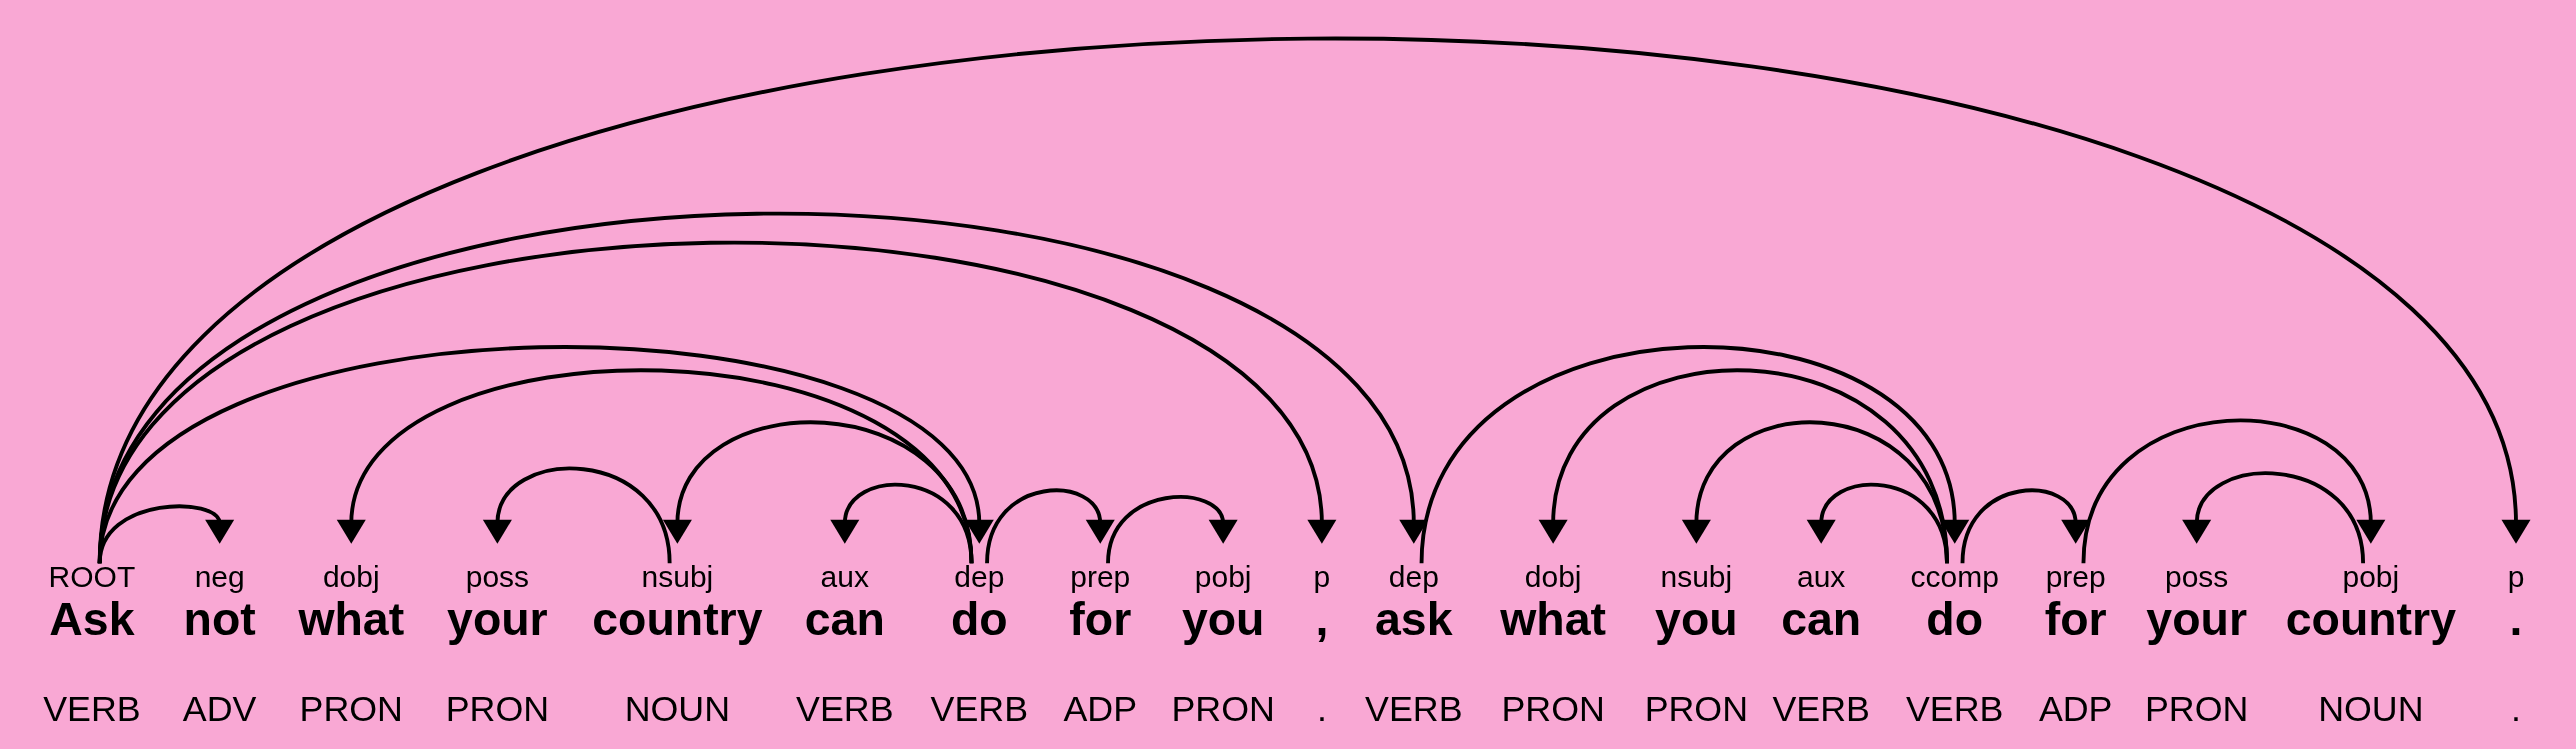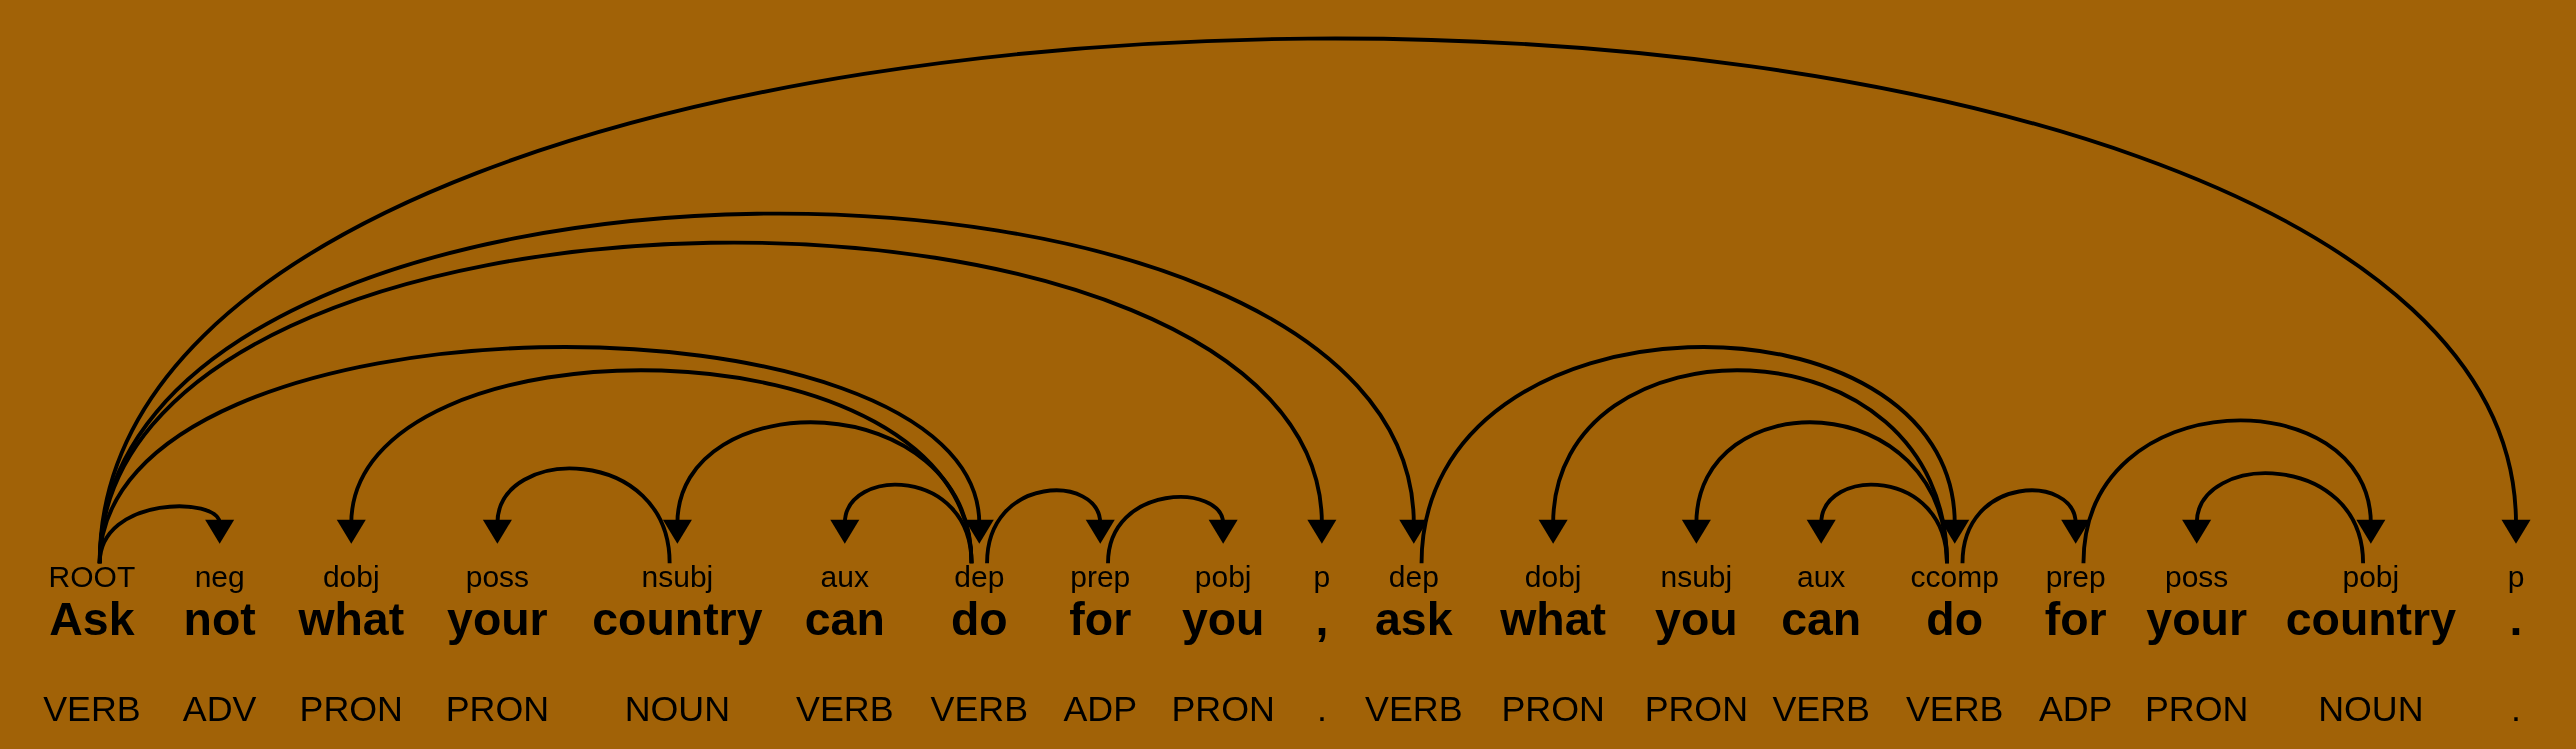--- a/index.html
+++ b/index.html
@@ -1,20 +1,20 @@
 <!DOCTYPE html>
 <html><head>
 <meta charset="utf-8">
 <style>
   html, body { margin: 0; padding: 0; background: #ffffff; }
   #figure {
     position: relative;
     width: 2576px;
     height: 750px;
-    background: #a16207;
+    background: #f9a8d4;
     overflow: hidden;
     font-family: "Liberation Sans", "DejaVu Sans", sans-serif;
   }
   svg { display: block; }
   text { fill: #000000; }
   .dep-label { font-size: 31px; font-weight: 400; }
   .word      { font-size: 48px; font-weight: 700; }
   .pos       { font-size: 37px; font-weight: 400; }
   .arc       { fill: none; stroke: #000000; }
   .arrow     { fill: #000000; stroke: none; }

